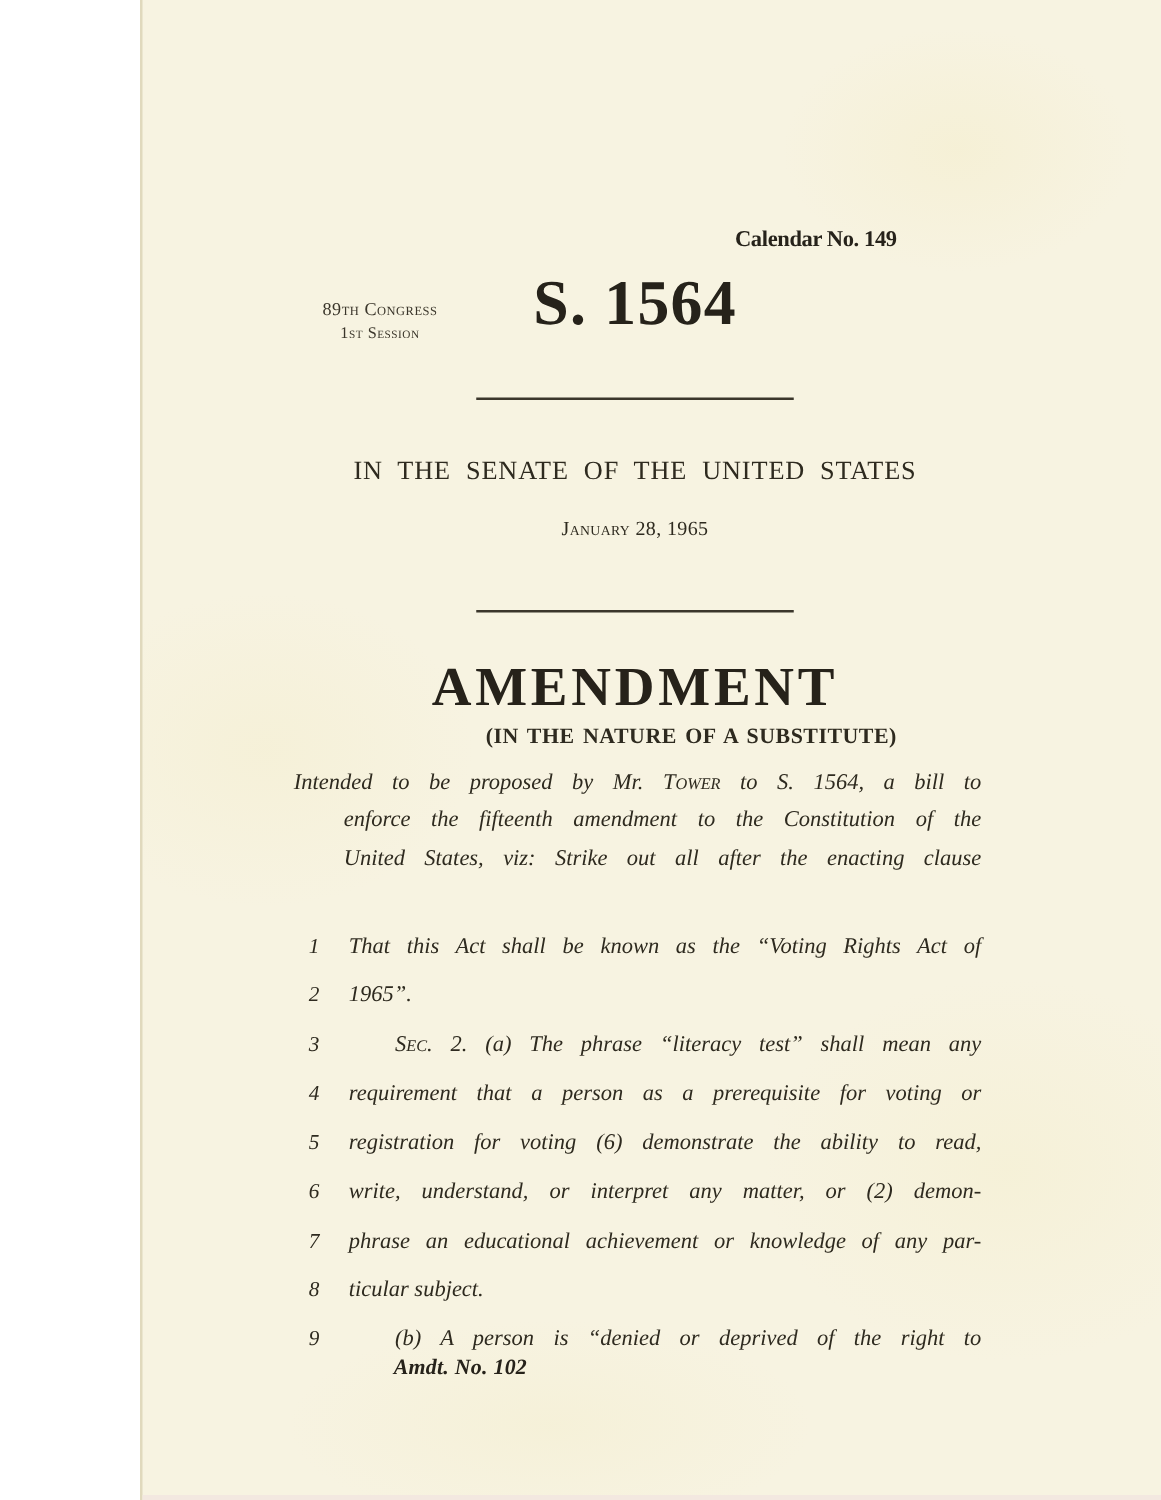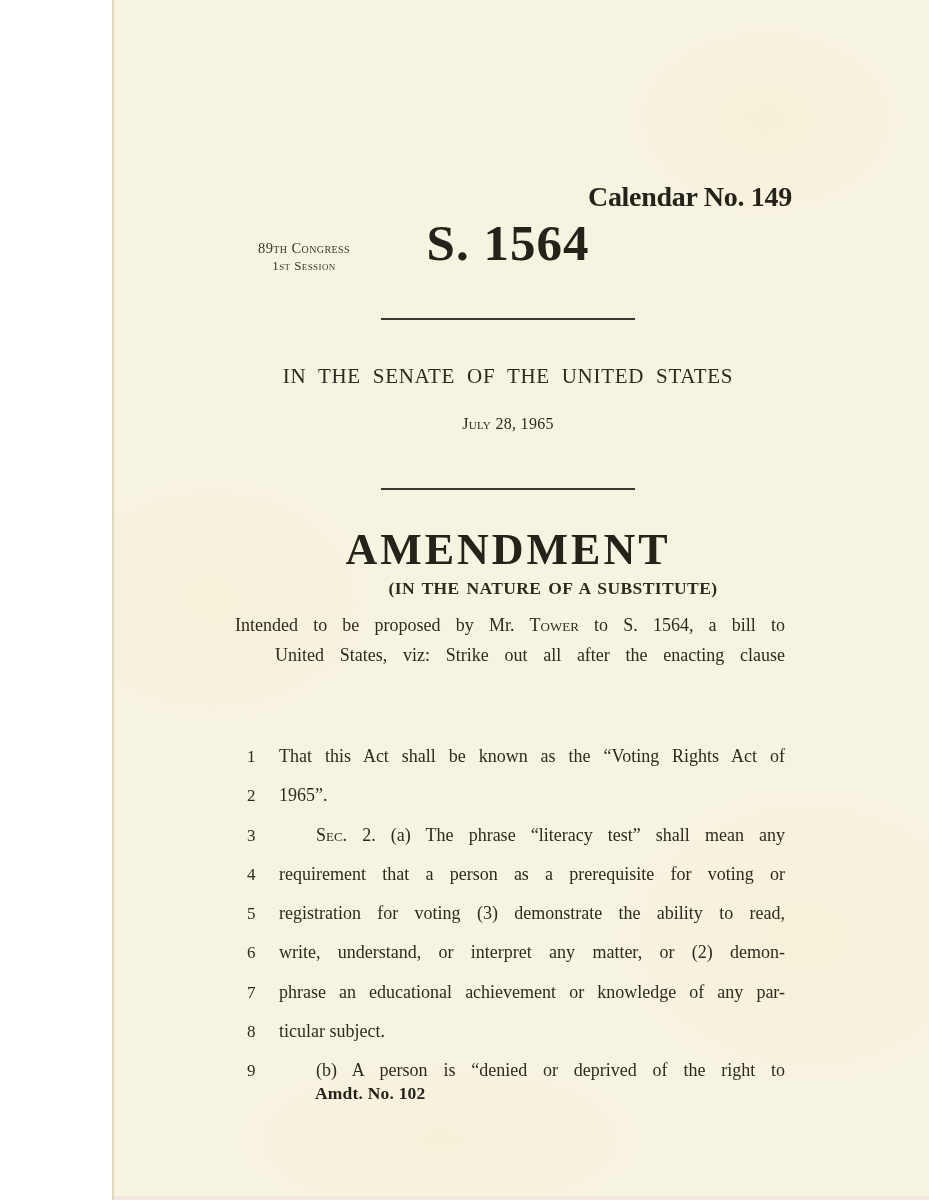--- a/index.html
+++ b/index.html
@@ -26,21 +26,21 @@
   }
   .bottom-edge {
     position: absolute; left: 0; right: 0; bottom: 0; height: 4px;
     background: #f3e8e0;
   }
   .sc { font-variant: small-caps; margin-top: 13px; }
 
   
   .calendar {
     position: absolute; top: 181px; left: 474px; width: 200px;
-    font-size: 28px; font-weight: bold; letter-spacing: -0.3px;
+    font-size: 18px; font-weight: bold; letter-spacing: -0.3px;
     color: #26221a; white-space: nowrap;
   }
   .congress {
     position: absolute; top: 227px; left: 120px; width: 140px;
     text-align: center; color: #3a352a;
   }
   .congress .l1 { font-size: 14.5px; letter-spacing: 0.4px; }
   .congress .l2 { font-size: 13px; letter-spacing: 0.4px; margin-top: 1px; }
 
   .center-col { position: absolute; left: 0; top: 0; width: 788px; height: 100%; }
@@ -69,21 +69,21 @@
   }
   .amendment-subtitle {
     top: 578px; font-size: 17.5px; font-weight: bold; letter-spacing: 0.4px;
     word-spacing: 2px;
     padding-left: 45px;
   }
 
   
   .textcol {
     position: absolute; left: 121px; top: 0; width: 550px; height: 100%;
-    font-size: 18px; color: #2e2a1f;
+    font-size: 18px; color: #2e2a1f; font-style: italic;
   }
   .preamble { position: absolute; top: 610px; left: 0; width: 550px; }
   .preamble .pl {
     line-height: 30.3px; white-space: nowrap;
   }
   .jl { text-align: justify; text-align-last: justify; white-space: normal !important; }
   .cont { padding-left: 40px; }
 
   .body-lines { position: absolute; top: 737px; left: 0; width: 550px; }
   .bline {
@@ -111,30 +111,31 @@
 
   <div class="congress">
     <div class="l1 sc">89th Congress</div>
     <div class="l2 sc">1st Session</div>
   </div>
 
   <div class="center-col">
     <div class="bill-number">S. 1564</div>
     <div class="rule rule-top"></div>
     <div class="chamber">IN THE SENATE OF THE UNITED STATES</div>
-    <div class="date-line sc">July 28, 1965</div>
+    <div class="date-line sc">January 28, 1965</div>
     <div class="rule rule-bottom"></div>
     <div class="amendment-title">AMENDMENT</div>
     <div class="amendment-subtitle">(IN THE NATURE OF A SUBSTITUTE)</div>
   </div>
 
   <div class="textcol">
 
     <div class="preamble">
       <div class="pl jl"><span>Intended to be proposed by Mr. </span><span class="sc">Tower</span><span> to S. 1564, a bill to</span></div>
+      <div class="pl jl cont">enforce the fifteenth amendment to the Constitution of the</div>
       <div class="pl jl cont">United States, viz: Strike out all after the enacting clause</div>
     </div>
 
     <div class="body-lines">
       <div class="bline">
         <div class="num">1</div>
         <div class="txt jl">That this Act shall be known as the “Voting Rights Act of</div>
       </div>
       <div class="bline">
         <div class="num">2</div>
@@ -143,21 +144,21 @@
       <div class="bline indent">
         <div class="num">3</div>
         <div class="txt jl"><span class="sc">Sec.</span><span> 2. (a) The phrase “literacy test” shall mean any</span></div>
       </div>
       <div class="bline">
         <div class="num">4</div>
         <div class="txt jl">requirement that a person as a prerequisite for voting or</div>
       </div>
       <div class="bline">
         <div class="num">5</div>
-        <div class="txt jl">registration for voting (3) demonstrate the ability to read,</div>
+        <div class="txt jl">registration for voting (6) demonstrate the ability to read,</div>
       </div>
       <div class="bline">
         <div class="num">6</div>
         <div class="txt jl">write, understand, or interpret any matter, or (2) demon-</div>
       </div>
       <div class="bline">
         <div class="num">7</div>
         <div class="txt jl">phrase an educational achievement or knowledge of any par-</div>
       </div>
       <div class="bline">

